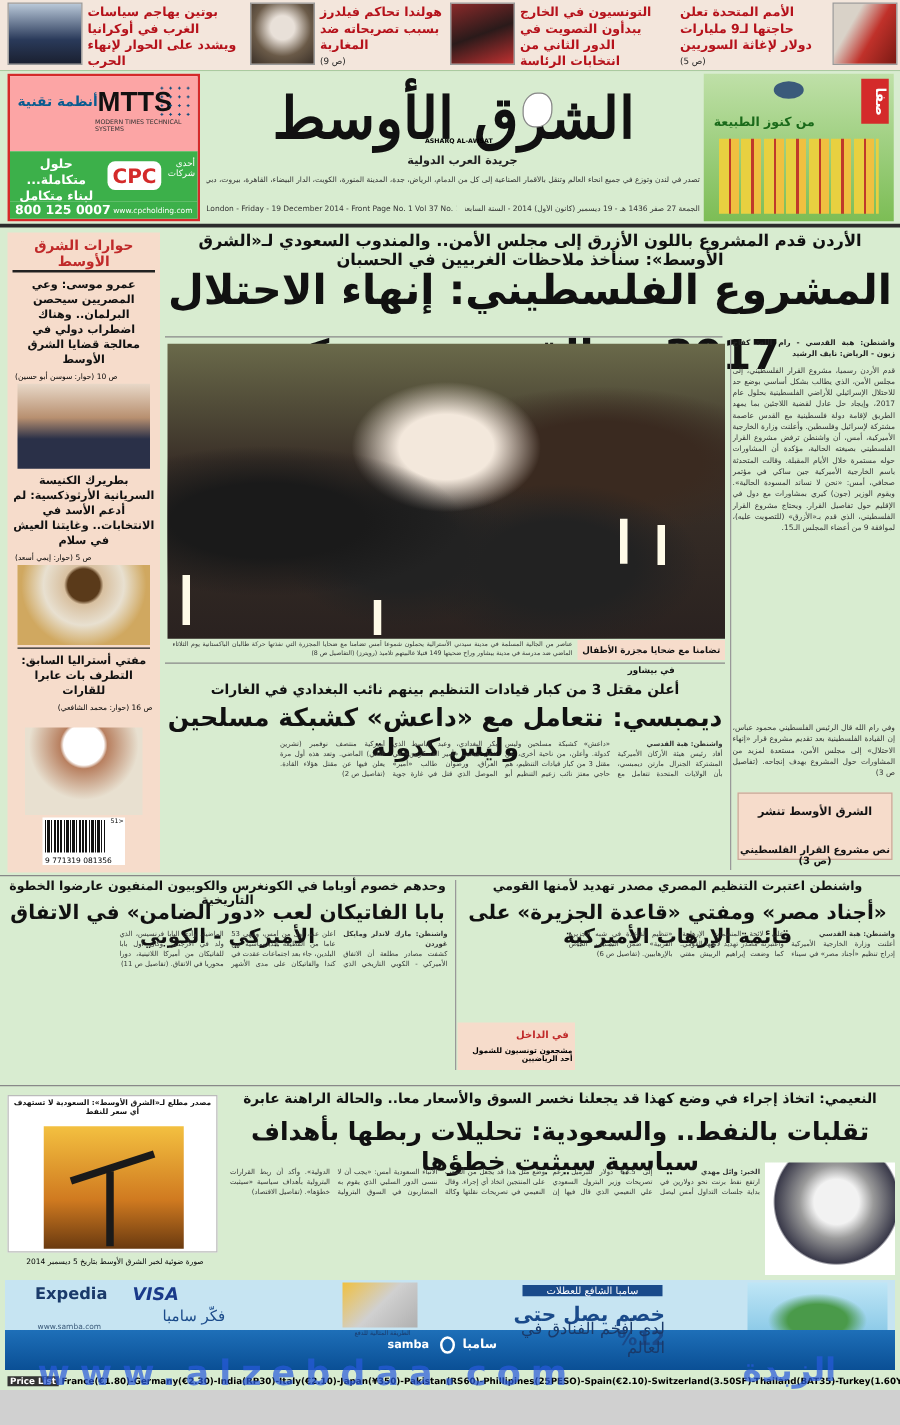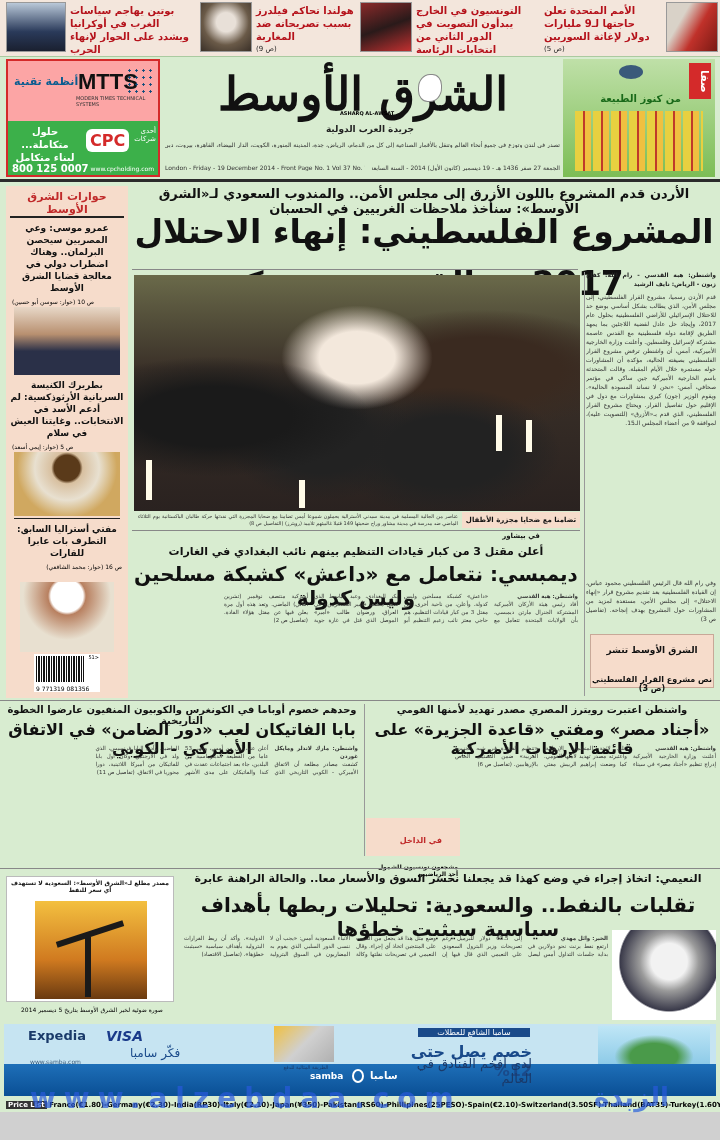--- a/index.html
+++ b/index.html
@@ -81,21 +81,21 @@
 </div>
 <div class="abs" style="left:418px;top:74px;width:24px;height:28px;background:#fff;border-radius:50% 40% 50% 40%;border:1px solid #888"></div>
 <div class="abs" style="left:340px;top:110px;font-size:5px;font-weight:bold">ASHARQ AL-AWSAT</div>
 <div class="abs sub" style="left:300px;top:124px;width:140px">جريدة العرب الدولية</div>
 <div class="abs tiny" style="left:165px;top:141px;width:395px;direction:rtl">تصدر في لندن وتوزع في جميع أنحاء العالم وتنقل بالأقمار الصناعية إلى كل من الدمام، الرياض، جدة، المدينة المنورة، الكويت، الدار البيضاء، القاهرة، بيروت، دبي، الدوحة، بغداد، فرانكفورت، مارسيليا، مدريد، لندن، نيويورك</div>
 <div class="abs tiny" style="left:165px;top:164px;width:200px">London - Friday - 19 December 2014 - Front Page No. 1 Vol 37 No. 13170</div>
 <div class="abs tiny" style="left:372px;top:164px;width:188px;direction:rtl">الجمعة 27 صفر 1436 هـ - 19 ديسمبر (كانون الأول) 2014 - السنة السابعة والثلاثون - العدد 13170</div>
 
 <div class="abs adR">
   <div style="position:absolute;right:4px;top:4px;width:22px;height:36px;background:#d42a2a;color:#fff;font-weight:bold;font-size:11px;writing-mode:vertical-rl;text-align:center">صفا</div>
-  <div style="position:absolute;left:8px;top:34px;width:110px;text-align:right;color:#1a6a1a;font-weight:bold;font-size:10px;direction:rtl">من كنوز الطبيعة</div>
+  <div style="position:absolute;left:8px;top:34px;width:110px;text-align:left;color:#1a6a1a;font-weight:bold;font-size:10px;direction:rtl">من كنوز الطبيعة</div>
   <div style="position:absolute;left:12px;top:52px;width:128px;height:60px;background:repeating-linear-gradient(90deg,#e8d040 0 8px,#c03a2a 8px 10px,#f0c040 10px 16px,transparent 16px 18px)"></div>
   <div style="position:absolute;left:56px;top:6px;width:24px;height:14px;background:#3a5a7a;border-radius:50%"></div>
 </div>
 
 <div class="abs side">
   <div style="margin:4px;border-bottom:2px solid #222;text-align:center;color:#c02a2a;font-weight:bold;font-size:11px;direction:rtl">حوارات الشرق الأوسط</div>
   <div class="hl" style="font-size:9px;line-height:12px;margin:4px;">عمرو موسى: وعي المصريين سيحصن البرلمان.. وهناك اضطراب دولي في معالجة قضايا الشرق الأوسط</div>
   <div style="font-size:6px;direction:rtl;text-align:left;padding:0 6px">ص 10 (حوار: سوسن أبو حسين)</div>
   <div class="photo" style="margin:2px 8px;height:68px;background:linear-gradient(#e8d8c8,#b89070 40%,#2a3048 65%)"></div>
   <div class="hl" style="font-size:9px;line-height:12px;margin:4px">بطريرك الكنيسة السريانية الأرثوذكسية: لم أدعم الأسد في الانتخابات.. وغايتنا العيش في سلام</div>
@@ -144,28 +144,28 @@
 
 <div class="abs" style="left:132px;top:530px;width:448px;height:1px;background:#888"></div>
 <div class="abs hl" style="left:132px;top:545px;width:448px;font-size:11px">أعلن مقتل 3 من كبار قيادات التنظيم بينهم نائب البغدادي في الغارات</div>
 <div class="abs hl" style="left:132px;top:562px;width:448px;font-size:20px">ديمبسي: نتعامل مع «داعش» كشبكة مسلحين وليس كدولة</div>
 <div class="abs col" style="left:134px;top:592px;width:444px;height:106px;column-count:5;column-gap:6px;font-size:5.5px;line-height:8px">
   <div style="font-weight:bold">واشنطن: هبة القدسي</div>
   <div>أفاد رئيس هيئة الأركان الأميركية المشتركة الجنرال مارتن ديمبسي، بأن الولايات المتحدة تتعامل مع «داعش» كشبكة مسلحين وليس كدولة. وأعلن، من ناحية أخرى، عن مقتل 3 من كبار قيادات التنظيم، هم حاجي معتز نائب زعيم التنظيم أبو بكر البغدادي، وعبد الباسط الذي شغل منصب «أمير العسكريين» في العراق، ورضوان طالب «أمير» الموصل الذي قتل في غارة جوية أميركية منتصف نوفمبر (تشرين الثاني) الماضي. وتعد هذه أول مرة يعلن فيها عن مقتل هؤلاء القادة. (تفاصيل ص 2)</div>
 </div>
 
 <div class="abs" style="left:0;top:700px;width:720px;height:1px;background:#888"></div>
-<div class="abs hl" style="left:366px;top:704px;width:352px;font-size:10px">واشنطن اعتبرت رويترز المصري مصدر تهديد لأمنها القومي</div>
+<div class="abs hl" style="left:366px;top:704px;width:352px;font-size:10px">واشنطن اعتبرت التنظيم المصري مصدر تهديد لأمنها القومي</div>
 <div class="abs hl" style="left:366px;top:720px;width:352px;font-size:16px">«أجناد مصر» ومفتي «قاعدة الجزيرة» على قائمة الإرهاب الأميركية</div>
 <div class="abs col" style="left:366px;top:744px;width:350px;height:112px;column-count:4;column-gap:6px;font-size:5.5px;line-height:8px">
   <div style="font-weight:bold">واشنطن: هبة القدسي</div>
   <div>أعلنت وزارة الخارجية الأميركية إدراج تنظيم «أجناد مصر» في سيناء على لائحة المنظمات الإرهابية، واعتبرته مصدر تهديد لأمنها القومي. كما وضعت إبراهيم الربيش مفتي «تنظيم القاعدة في شبه الجزيرة العربية» ضمن التصنيف الخاص بالإرهابيين. (تفاصيل ص 6)</div>
 </div>
 <div class="abs pink" style="left:366px;top:818px;width:94px;height:38px">
-  <div style="color:#c02a2a;font-weight:bold;font-size:8px;direction:rtl;padding:18px">في الداخل</div>
+  <div style="color:#c02a2a;font-weight:bold;font-size:8px;direction:rtl;padding:5px">في الداخل</div>
   <div style="font-weight:bold;font-size:6px;direction:rtl;padding:0 2px">مشجعون تونسيون للشمول أحد الرياضيين</div>
 </div>
 <div class="abs" style="left:364px;top:704px;width:1px;height:152px;background:#999"></div>
 <div class="abs hl" style="left:4px;top:704px;width:356px;font-size:10px">وحدهم خصوم أوباما في الكونغرس والكوبيون المنفيون عارضوا الخطوة التاريخية</div>
 <div class="abs hl" style="left:4px;top:720px;width:356px;font-size:16px">بابا الفاتيكان لعب «دور الضامن» في الاتفاق الأميركي - الكوبي</div>
 <div class="abs col" style="left:6px;top:744px;width:352px;height:112px;column-count:4;column-gap:6px;font-size:5.5px;line-height:8px">
   <div style="font-weight:bold">واشنطن: مارك لاندلر ومايكل غوردن</div>
   <div>كشفت مصادر مطلعة أن الاتفاق الأميركي - الكوبي التاريخي الذي أعلن عنه، أول من أمس، وأنهى 53 عاما من القطيعة الدبلوماسية بين البلدين، جاء بعد اجتماعات عقدت في كندا والفاتيكان على مدى الأشهر الماضية. وأدى البابا فرنسيس، الذي ولد في الأرجنتين وكان أول بابا للفاتيكان من أميركا اللاتينية، دورا محوريا في الاتفاق. (تفاصيل ص 11)</div>
 </div>
 

